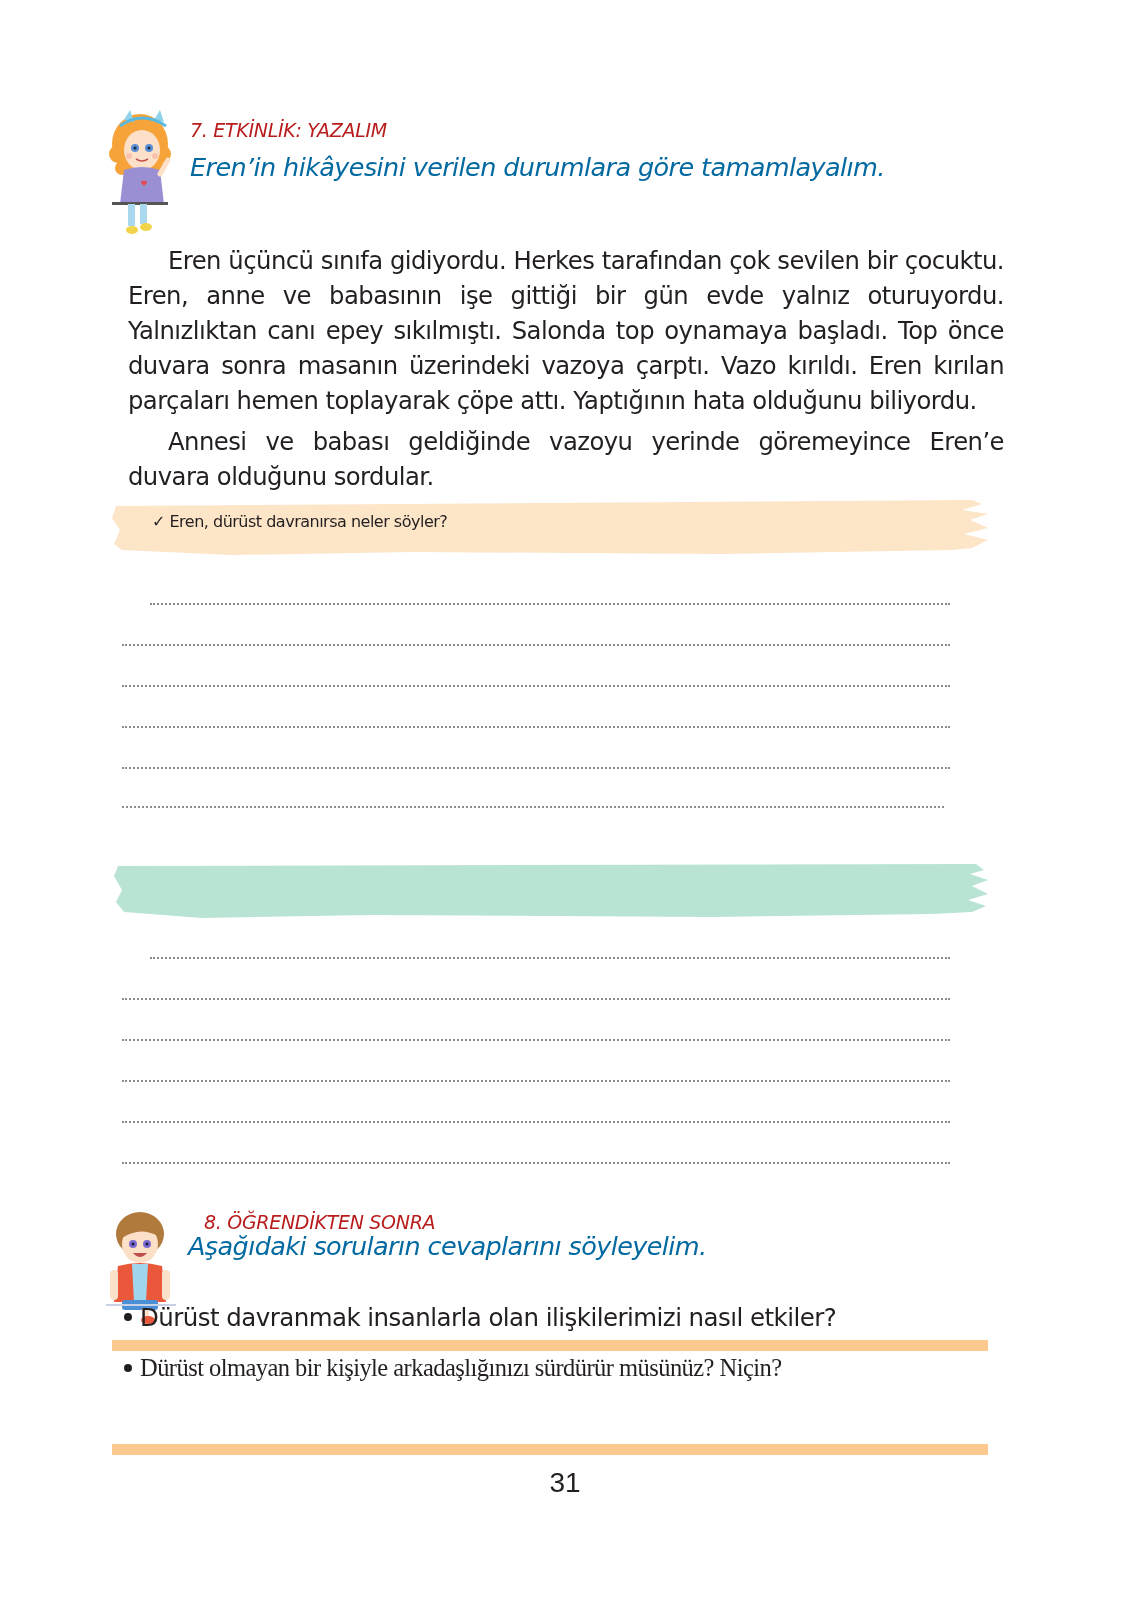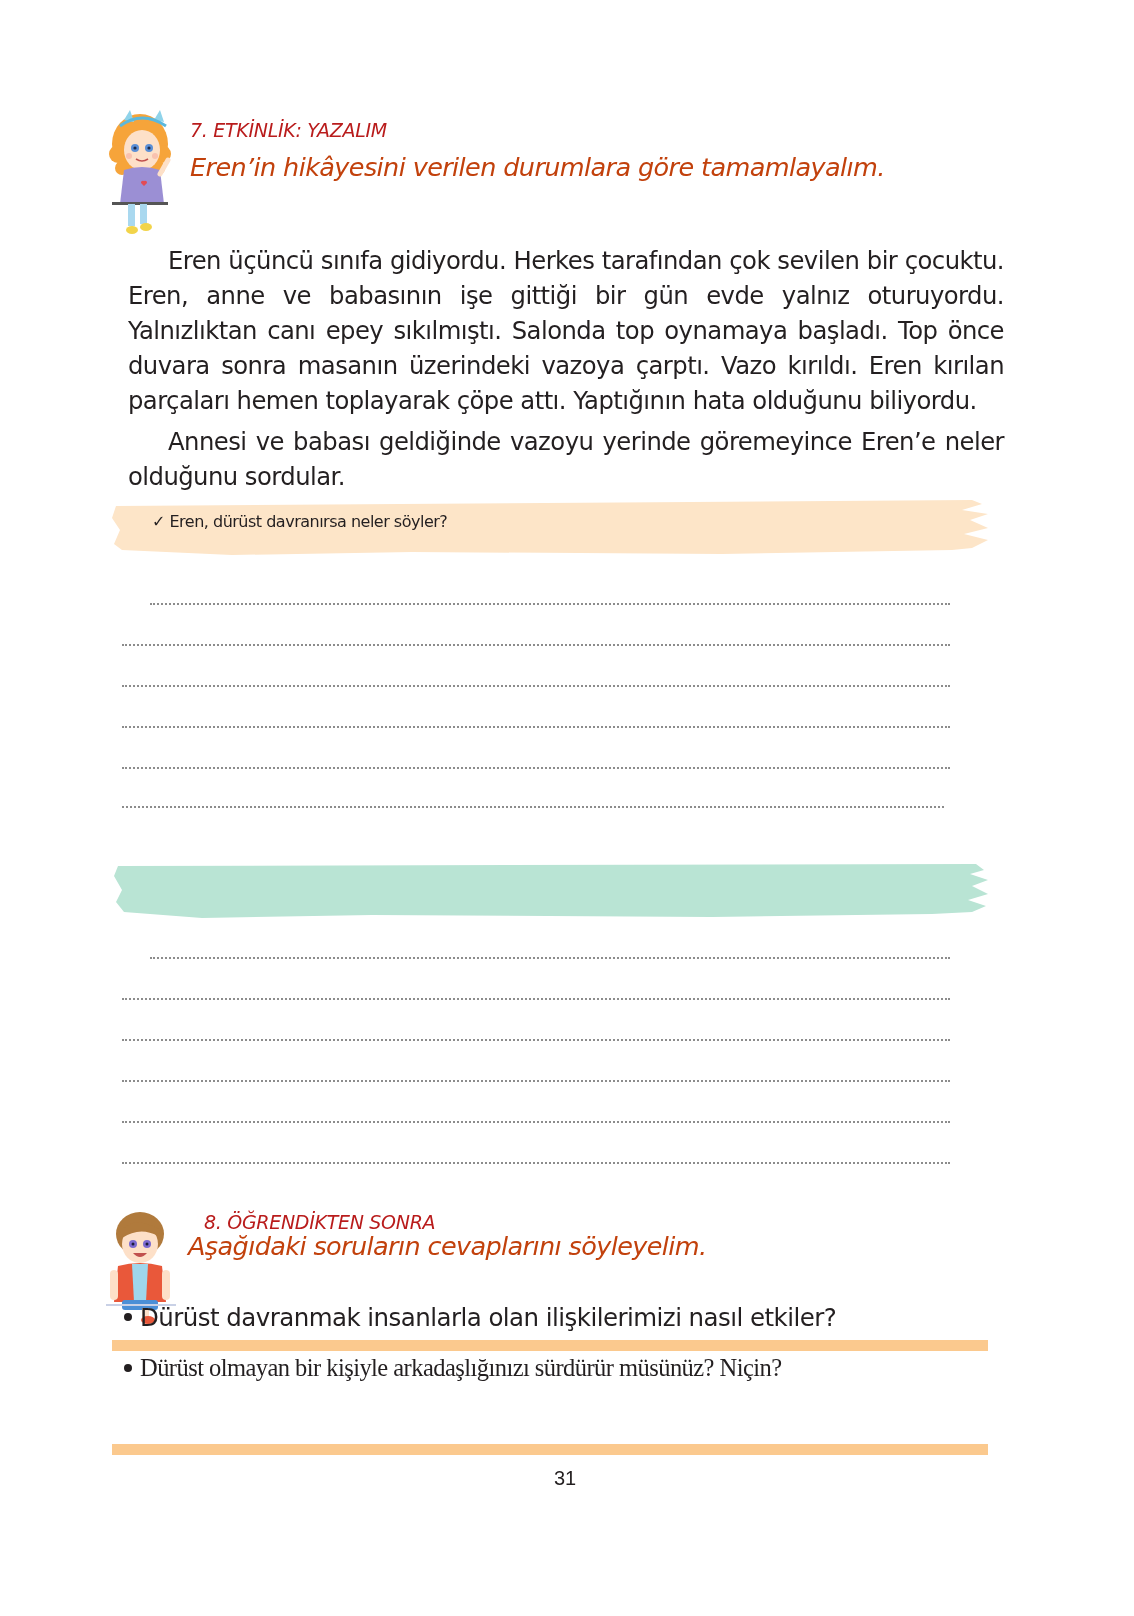--- a/index.html
+++ b/index.html
@@ -2,40 +2,40 @@
 <html><head>
 <meta charset="utf-8">
 <style>
   html, body { margin:0; padding:0; background:#ffffff; }
   body { width:1134px; height:1616px; position:relative; overflow:hidden;
          font-family:"DejaVu Sans", "Liberation Sans", sans-serif; color:#231f20; }
   .abs { position:absolute; }
 
   
   .act-label { color:#b91c1c; font-style:italic; font-size:19px; letter-spacing:-0.3px; white-space:nowrap; }
-  .act-instr { color:#c2410c; font-style:italic; font-size:25.5px; letter-spacing:-0.6px; white-space:nowrap; }
+  .act-instr { color:#0369a1; font-style:italic; font-size:25.5px; letter-spacing:-0.6px; white-space:nowrap; }
 
   
   .para { left:112px; width:876px; font-size:24.3px; line-height:35px; letter-spacing:-0.55px;
           text-align:justify; text-align-last:left; margin:0; }
 
   
   .band { left:112px; width:876px; height:56px; }
   .band svg { position:absolute; left:0; top:0; width:100%; height:100%; }
   .band .q { position:absolute; left:40px; top:12px; font-size:16px; letter-spacing:-0.5px; white-space:nowrap; }
 
   
   .dots { height:0; border-bottom:2px dotted #8c8c8c; }
 
   
   .rule { left:112px; width:876px; height:11px; background:#fbc98e; }
   .bullet-q { left:124px; font-size:24.5px; letter-spacing:-0.55px; white-space:nowrap; }
   .bullet-q .dot { display:inline-block; width:8px; height:8px; border-radius:50%; background:#231f20; vertical-align:middle; margin-right:8px; position:relative; top:-2px; }
 
-  .pagenum { left:0; width:1130px; text-align:center; font-family:"Liberation Sans", sans-serif; font-size:20px; }
+  .pagenum { left:0; width:1130px; text-align:center; font-family:"Liberation Sans", sans-serif; font-size:28px; }
 </style>
 </head>
 <body>
 
 <div class="abs" style="left:104px;top:104px;width:80px;height:132px;">
   <svg width="80" height="132" viewBox="0 0 80 132">
 
     <ellipse cx="36" cy="40" rx="28" ry="30" fill="#f6a43a"></ellipse>
     <circle cx="14" cy="50" r="9" fill="#f6a43a"></circle>
     <circle cx="58" cy="50" r="9" fill="#f6a43a"></circle>
@@ -66,21 +66,21 @@
 
     <ellipse cx="28" cy="126" rx="6" ry="4" fill="#f2d44a"></ellipse>
     <ellipse cx="42" cy="123" rx="6" ry="4" fill="#f2d44a"></ellipse>
   </svg>
 </div>
 <div class="abs act-label" style="left:190px;top:119px;">7. ETKİNLİK: YAZALIM</div>
 <div class="abs act-instr" style="left:190px;top:152px;">Eren’in hikâyesini verilen durumlara göre tamamlayalım.</div>
 
 <div class="abs" style="left:112px;top:243px;width:876px;margin-left:16px;">
   <p class="para" style="position:static;text-indent:40px;">Eren üçüncü sınıfa gidiyordu. Herkes tarafından çok sevilen bir çocuktu. Eren, anne ve babasının işe gittiği bir gün evde yalnız oturuyordu. Yalnızlıktan canı epey sıkılmıştı. Salonda top oynamaya başladı. Top önce duvara sonra masanın üzerindeki vazoya çarptı. Vazo kırıldı. Eren kırılan parçaları hemen toplayarak çöpe attı. Yaptığının hata olduğunu biliyordu.</p>
-  <p class="para" style="position:static;text-indent:40px;margin-top:6px;">Annesi ve babası geldiğinde vazoyu yerinde göremeyince Eren’e neler olduğunu sordular.</p>
+  <p class="para" style="position:static;text-indent:40px;margin-top:6px;">Annesi ve babası geldiğinde vazoyu yerinde göremeyince Eren’e duvara olduğunu sordular.</p>
 </div>
 
 <div class="abs band" style="top:500px;">
   <svg viewBox="0 0 876 56" preserveAspectRatio="none">
     <path d="M4 6 L860 0 L870 4 L850 10 L876 14 L858 20 L876 28 L852 34 L876 40 L860 48 L840 50 L610 54 L300 52 L120 55 L10 50 L2 44 L8 30 L0 18 Z" fill="#fde5c8"></path>
   </svg>
   <div class="q">
     <span>✓</span>
     <span>Eren, dürüst davranırsa neler söyler?</span>
   </div>

